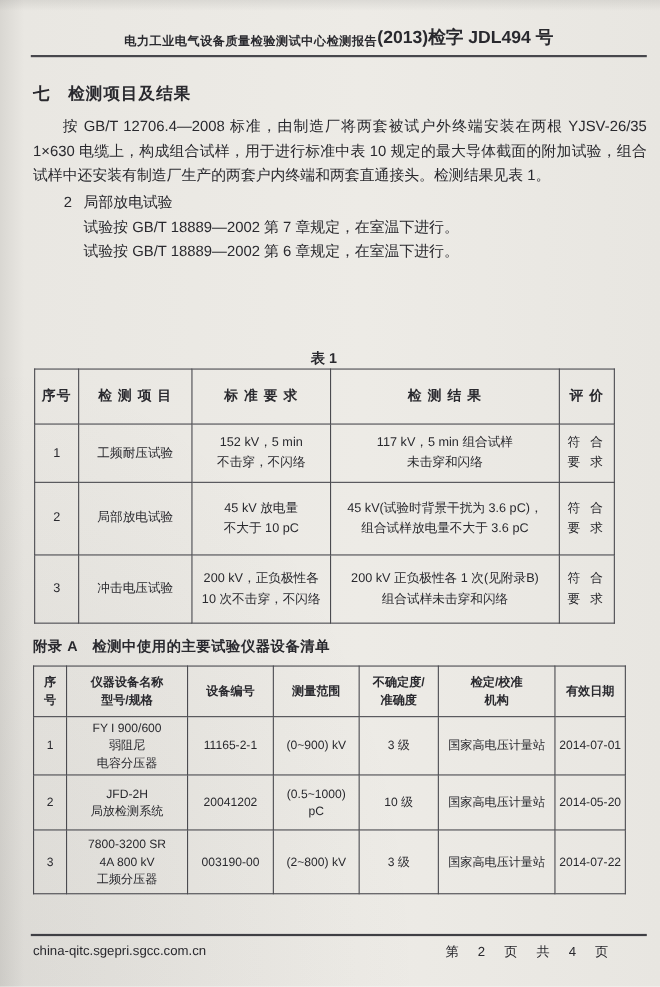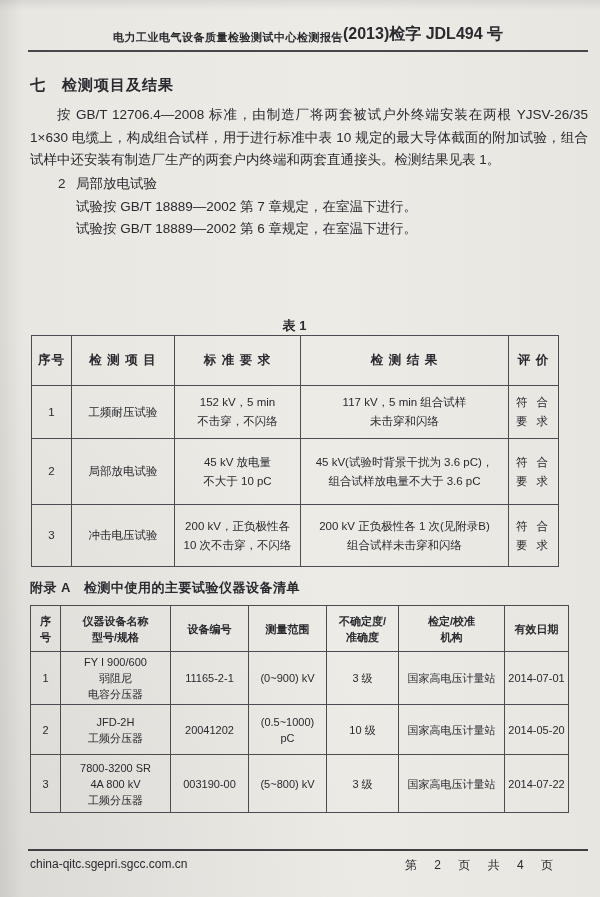--- a/index.html
+++ b/index.html
@@ -166,35 +166,35 @@
 电容分压器</td>
         <td>11165-2-1</td>
         <td>(0~900) kV</td>
         <td>3 级</td>
         <td>国家高电压计量站</td>
         <td>2014-07-01</td>
       </tr>
       <tr>
         <td>2</td>
         <td>JFD-2H
-工频分压器</td>
+局放检测系统</td>
         <td>20041202</td>
         <td>(0.5~1000)
 pC</td>
         <td>10 级</td>
         <td>国家高电压计量站</td>
         <td>2014-05-20</td>
       </tr>
       <tr>
         <td>3</td>
         <td>7800-3200 SR
 4A 800 kV
 工频分压器</td>
         <td>003190-00</td>
-        <td>(5~800) kV</td>
+        <td>(2~800) kV</td>
         <td>3 级</td>
         <td>国家高电压计量站</td>
         <td>2014-07-22</td>
       </tr>
     </tbody>
 </table>
 
 <div class="abs ftr-line"></div>
 <span class="abs ftr-left">china-qitc.sgepri.sgcc.com.cn</span>
 <span class="abs ftr-right">第 2 页 共 4 页</span>

